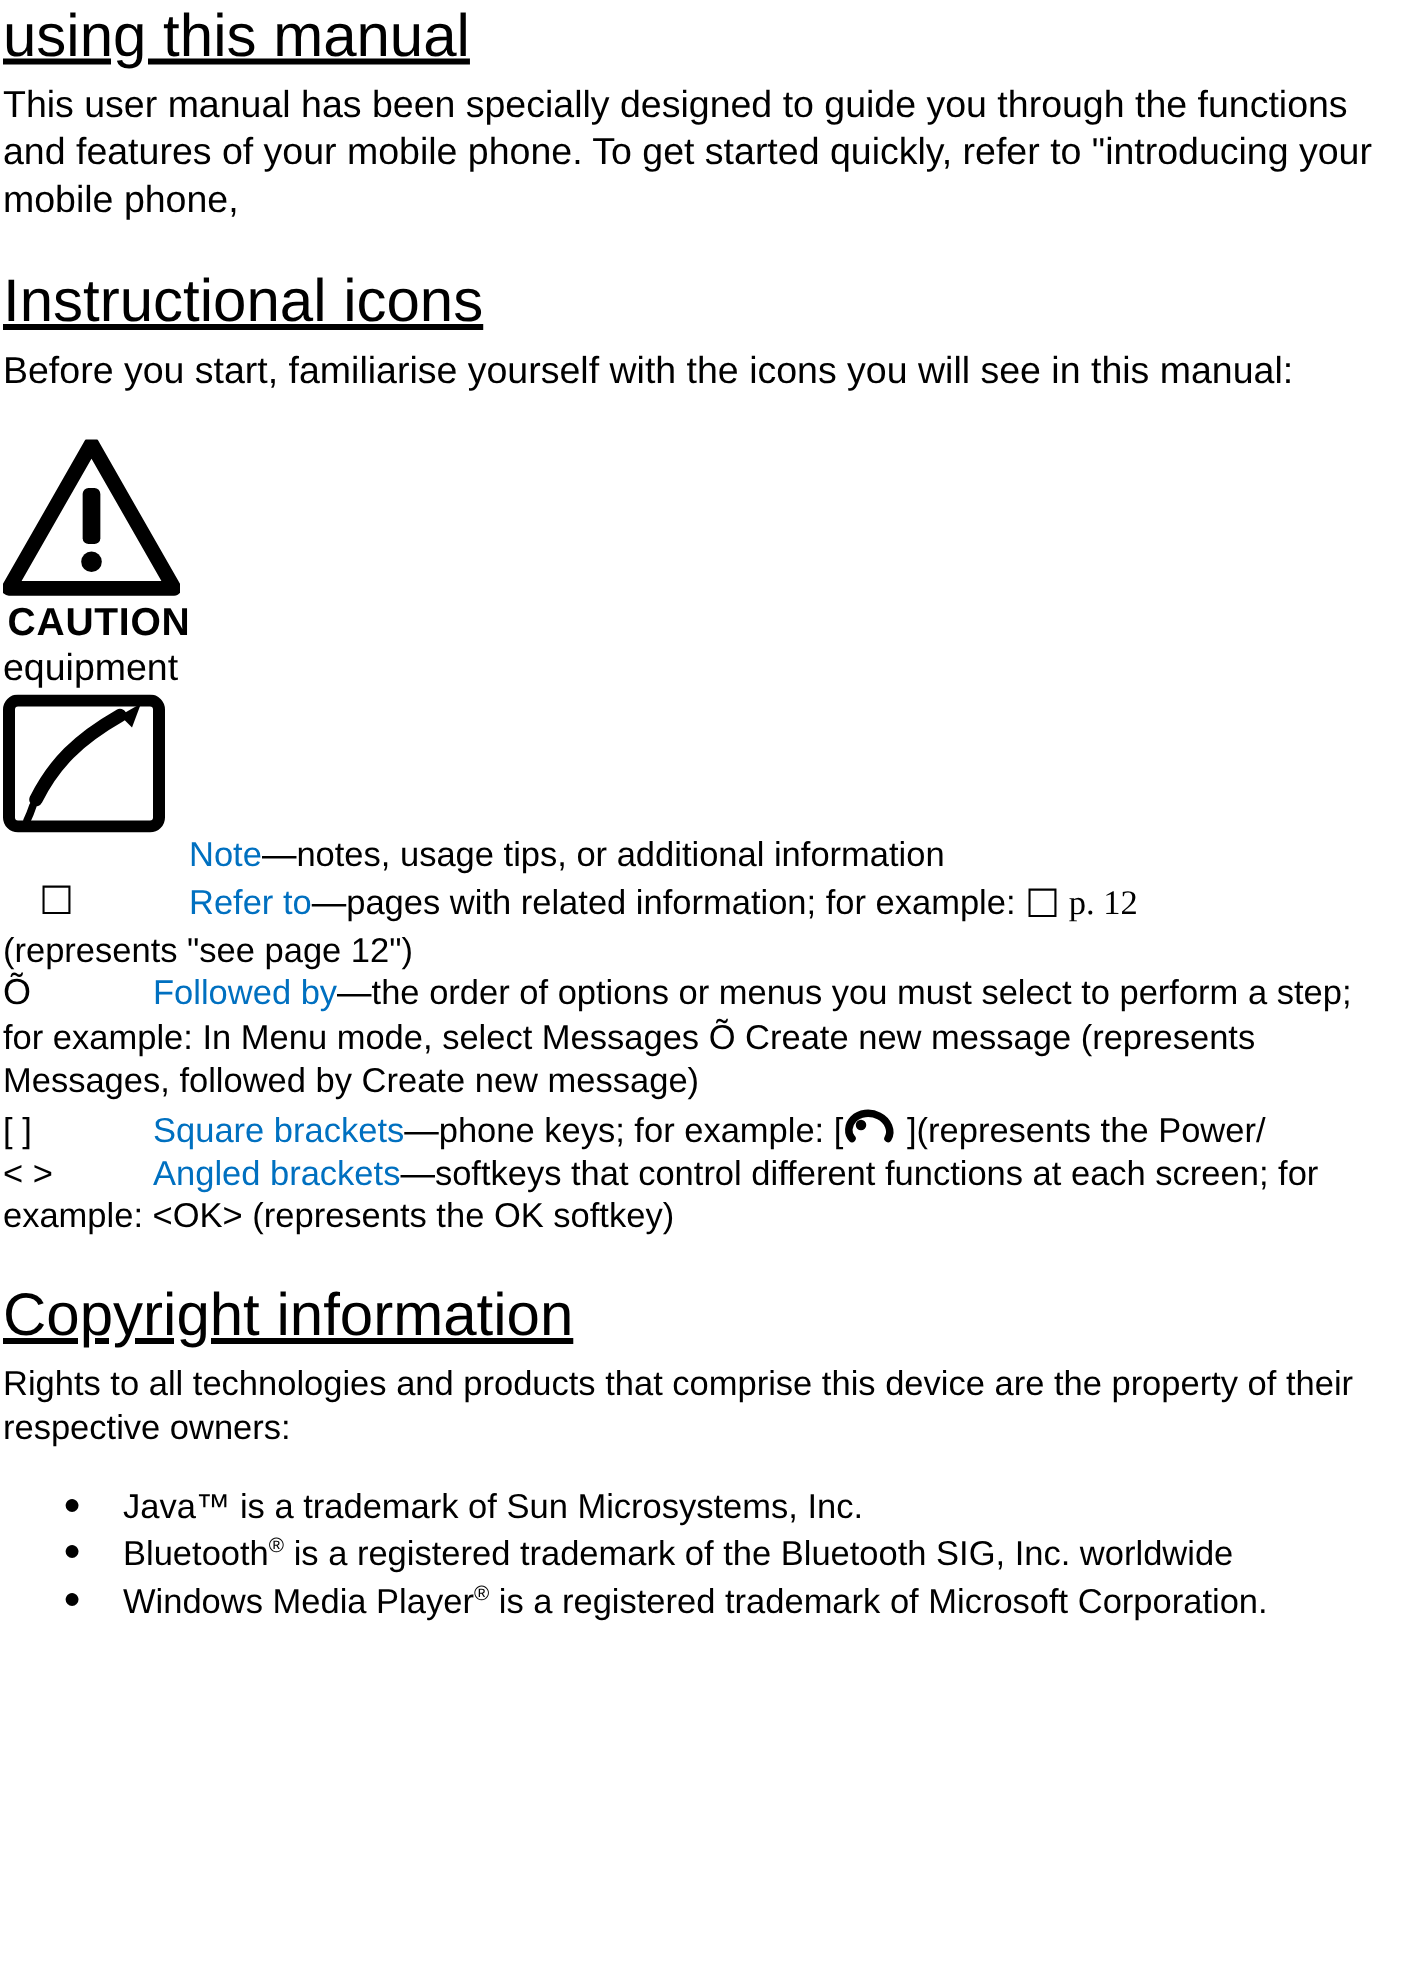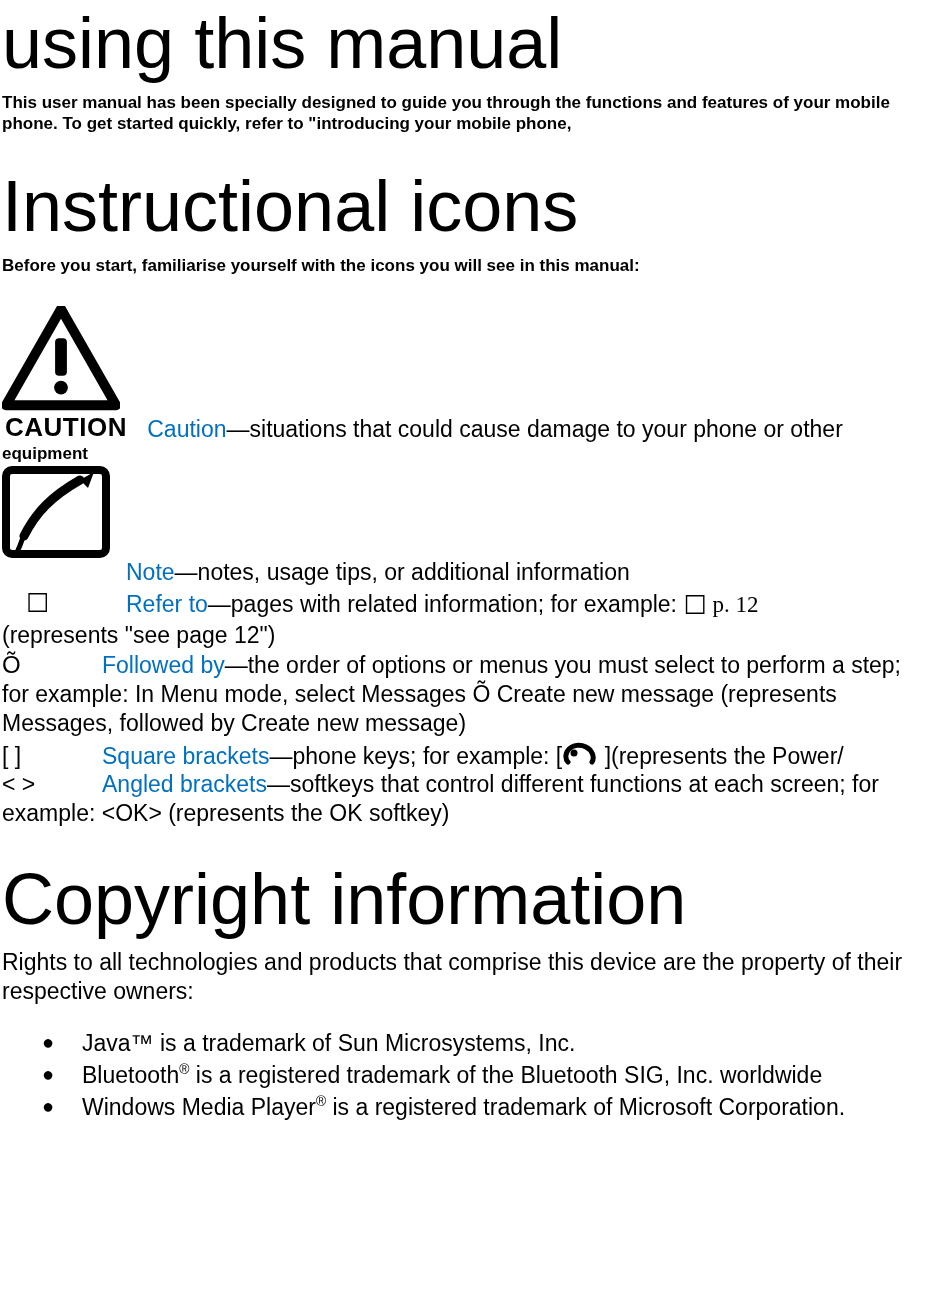--- a/index.html
+++ b/index.html
@@ -7,27 +7,28 @@
     padding: 0;
     background: #ffffff;
     font-family: Arial, Helvetica, sans-serif;
     color: #000000;
     width: 937px;
   }
   .page {
     padding: 0 12px 40px 2px;
   }
   .h1 {
-    font-size: 72px;
+    font-size: 40px;
     font-weight: 400;
     margin: 2px 0 8px 0;
+    text-decoration: underline;
   }
   .body-text {
-    font-size: 17px;
-    font-weight: 700;
+    font-size: 25px;
+    font-weight: 400;
     line-height: 1.25;
     margin: 0;
   }
   .section-gap {
     height: 28px;
   }
   .instr-icons {
     margin-top: 8px;
   }
   .semantic-label {
@@ -158,21 +159,20 @@
     <span class="warn-icon-wrap warn-inline">
       <span class="triangle-outer">
         <svg class="triangle-svg" viewBox="0 0 120 106" width="118" height="106">
           <polygon points="60,2 116,100 4,100" fill="none" stroke="#000" stroke-width="10" stroke-linejoin="round"></polygon>
           <rect x="54" y="32" width="12" height="38" rx="4" fill="#000"></rect>
           <circle cx="60" cy="82" r="7" fill="#000"></circle>
         </svg>
       </span>
       <div class="caution-word">CAUTION</div>
     </span>
-    <span class="warn-label-inline">&nbsp;&nbsp;<span class="semantic-label">Caution</span><span>—situations that could cause damage to your phone or other </span></span>
     <div class="body-text">equipment</div>
   </div>
 
   <div class="note-row">
     <span class="note-icon">
       <svg viewBox="0 0 108 92" width="108" height="92">
         <rect x="4" y="4" width="100" height="84" rx="6" fill="none" stroke="#000" stroke-width="8"></rect>
         <path d="M 22 70 C 34 46, 50 30, 78 14" fill="none" stroke="#000" stroke-width="9" stroke-linecap="round"></path>
         <path d="M 78 14 L 92 6 L 86 22 Z" fill="#000"></path>
         <path d="M 20 74 C 18 80, 16 84, 16 84" fill="none" stroke="#000" stroke-width="5" stroke-linecap="round"></path>

